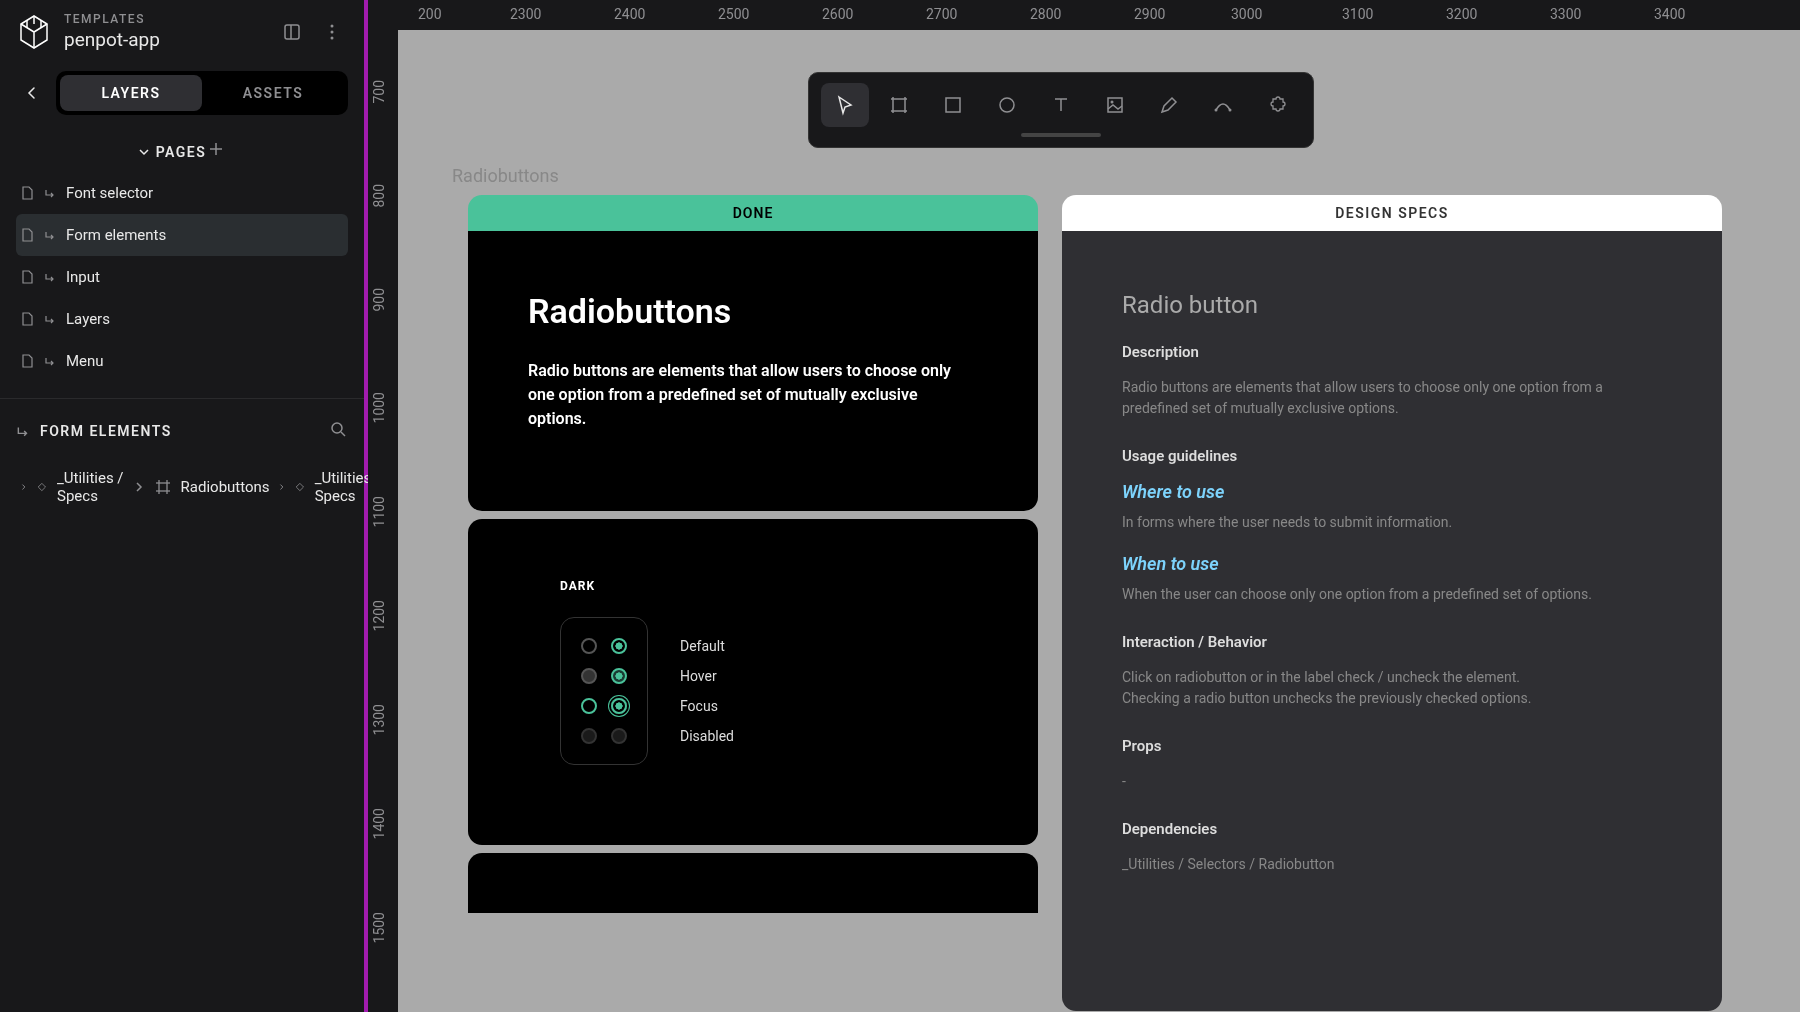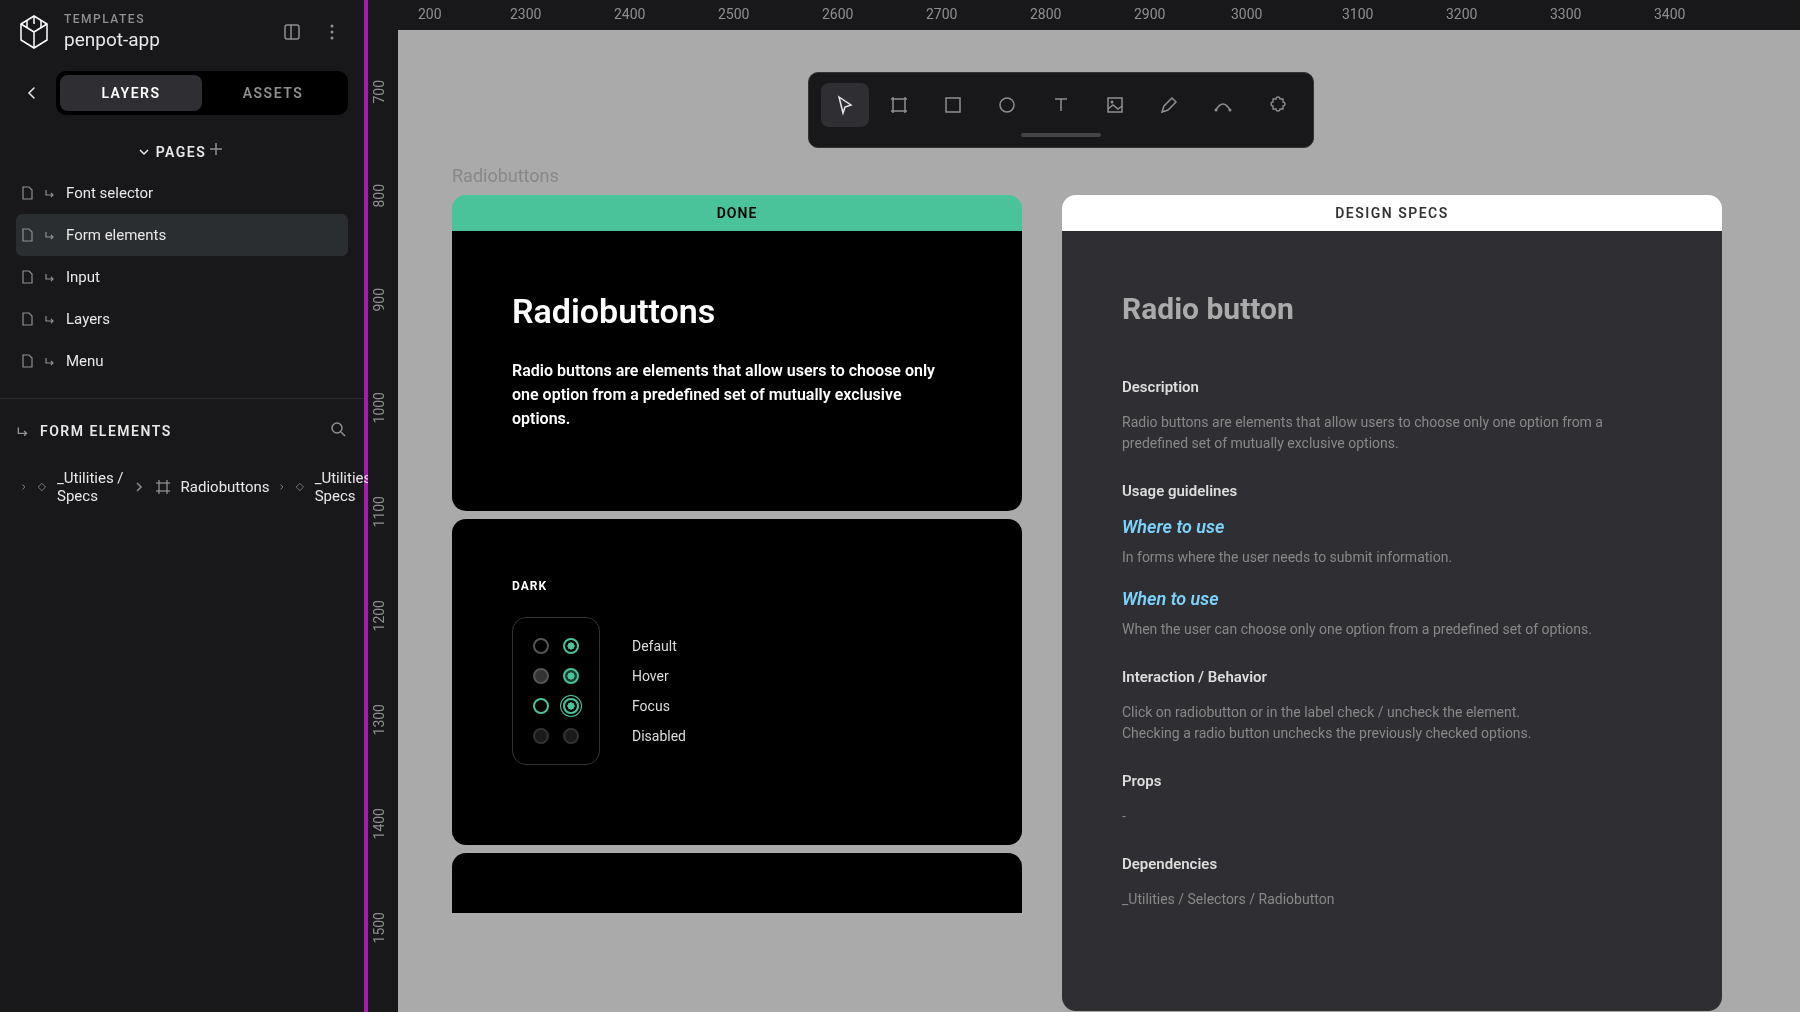--- a/index.html
+++ b/index.html
@@ -338,21 +338,21 @@
   top: 135px;
   left: 54px;
   font-size: 18px;
   color: #888;
 }
 
 
 .frame-left {
   position: absolute;
   top: 165px;
-  left: 54px;
+  left: 70px;
   width: 570px;
 }
 
 .done-banner {
   background: #4ac29a;
   color: #000;
   text-align: center;
   padding: 10px;
   font-size: 14px;
   font-weight: 600;
@@ -377,21 +377,21 @@
   font-size: 16px;
   line-height: 1.5;
   color: #fff;
   font-weight: 600;
 }
 
 .frame-demo {
   background: #000;
   border-radius: 14px;
   margin-top: 8px;
-  padding: 60px 60px 80px;
+  padding: 60px 92px 80px;
 }
 
 .demo-label {
   font-size: 12px;
   font-weight: 700;
   letter-spacing: 1px;
   color: #fff;
   margin-bottom: 24px;
 }
 
@@ -493,24 +493,24 @@
 }
 
 .specs-body {
   background: #2f2f33;
   padding: 60px 60px;
   border-radius: 0 0 14px 14px;
   min-height: 780px;
 }
 
 .specs-body h2 {
-  font-size: 30px;
-  font-weight: 700;
+  font-size: 24px;
+  font-weight: 400;
   color: #aaa;
-  margin-bottom: 52px;
+  margin-bottom: 24px;
 }
 
 .spec-section {
   margin-bottom: 28px;
 }
 
 .spec-heading {
   font-size: 15px;
   font-weight: 600;
   color: #ddd;

